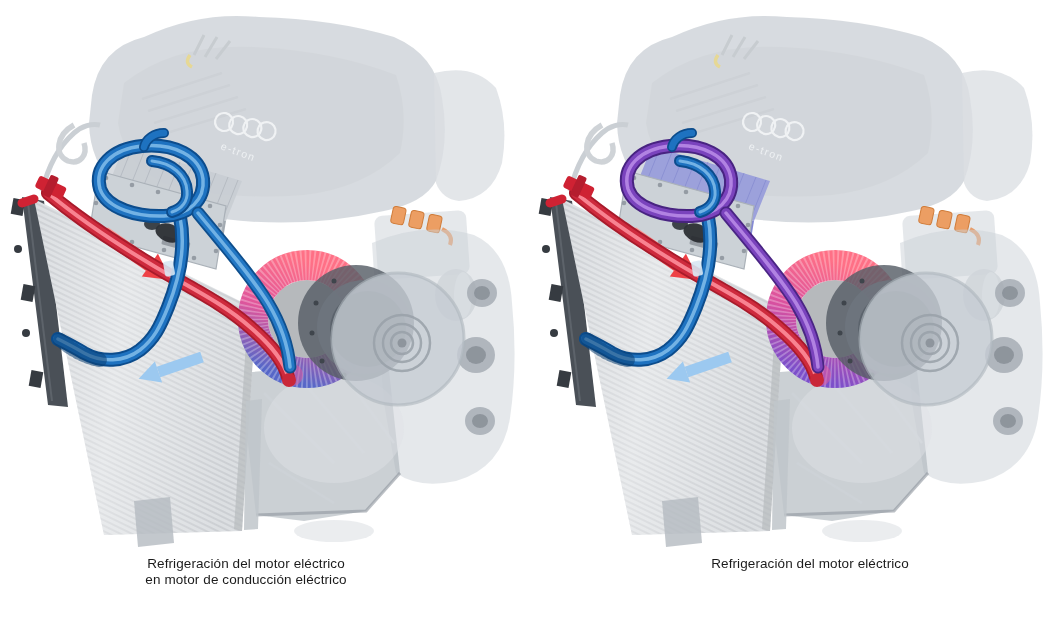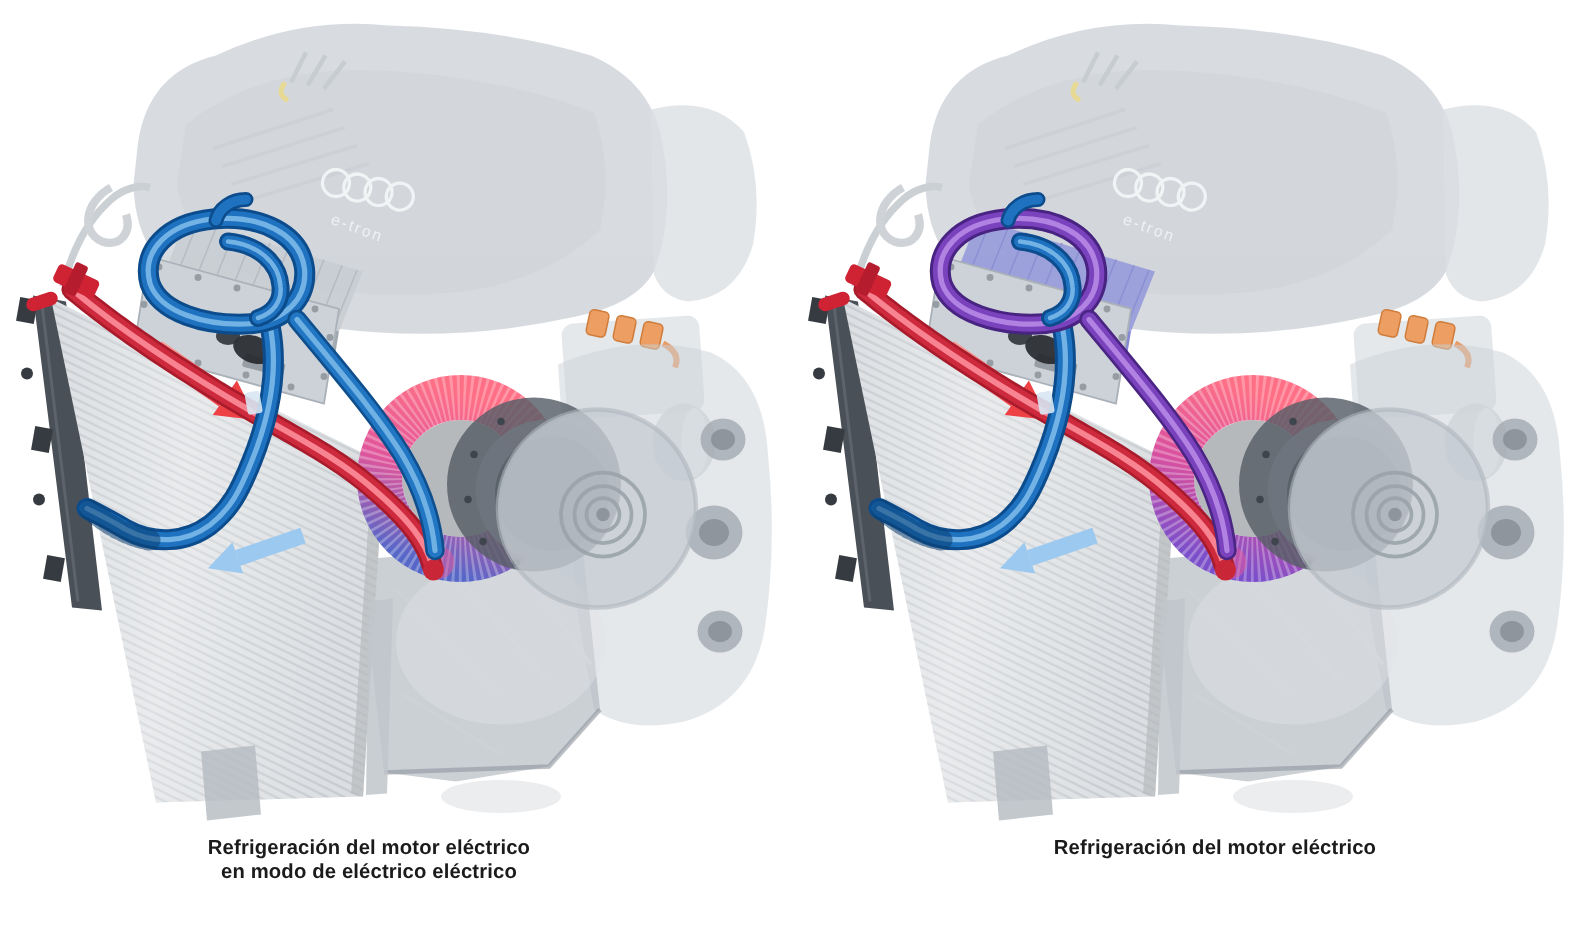--- a/index.html
+++ b/index.html
@@ -1,20 +1,20 @@
 <!DOCTYPE html>
 <html><head>
 <meta charset="utf-8">
 <style>
   html,body{margin:0;padding:0;background:#fff;}
   .stage{width:1056px;height:628px;background:#fff;overflow:hidden;display:flex;
          font-family:"Liberation Sans", sans-serif;}
   .panel{width:528px;height:628px;display:flex;flex-direction:column;align-items:center;padding-top:3px;box-sizing:border-box;}
   .art{width:520px;height:545px;}
-  .caption{margin-top:4px;text-align:center;font-weight:bold;font-size:13.5px;line-height:16px;color:#1b1b1b;letter-spacing:0.1px;}
+  .caption{margin-top:4px;text-align:center;font-weight:normal;font-size:13.5px;line-height:16px;color:#1b1b1b;letter-spacing:0.1px;}
   .panel.left .caption{transform:translateX(-18px);}
   .panel.right .caption{transform:translateX(18px);}
 </style>
 </head>
 <body>
 
 <div class="stage">
   <div class="panel left">
     <div class="art-host">
 <svg class="art" viewBox="0 0 520 545" xmlns="http://www.w3.org/2000/svg">
@@ -233,21 +233,21 @@
 
   <g fill="none" stroke-linecap="round">
     <path d="M194,210 C222,244 248,274 264,300 C276,320 284,342 286,364" stroke="#0f4f8d" stroke-width="13"></path>
     <path d="M194,210 C222,244 248,274 264,300 C276,320 284,342 286,364" stroke="#2277c4" stroke-width="9.5"></path>
     <path d="M194,210 C222,244 248,274 264,300 C276,320 284,342 286,364" stroke="#79b7e8" stroke-width="3.5" opacity="0.9"></path>
   </g>
 </svg>
 </div>
     <div class="caption">
       <div>Refrigeración del motor eléctrico</div>
-      <div>en modo de eléctrico eléctrico</div>
+      <div>en motor de conducción eléctrico</div>
     </div>
   </div>
   <div class="panel right">
     <div class="art-host">
 <svg class="art" viewBox="0 0 520 545" xmlns="http://www.w3.org/2000/svg">
   <defs>
     <pattern id="finsp1" width="5" height="5" patternUnits="userSpaceOnUse" patternTransform="rotate(26)">
       <rect width="5" height="5" fill="#dcdfe2"></rect>
       <line x1="0" y1="1" x2="5" y2="1" stroke="#c5c9cd" stroke-width="1.4"></line>
     </pattern>

